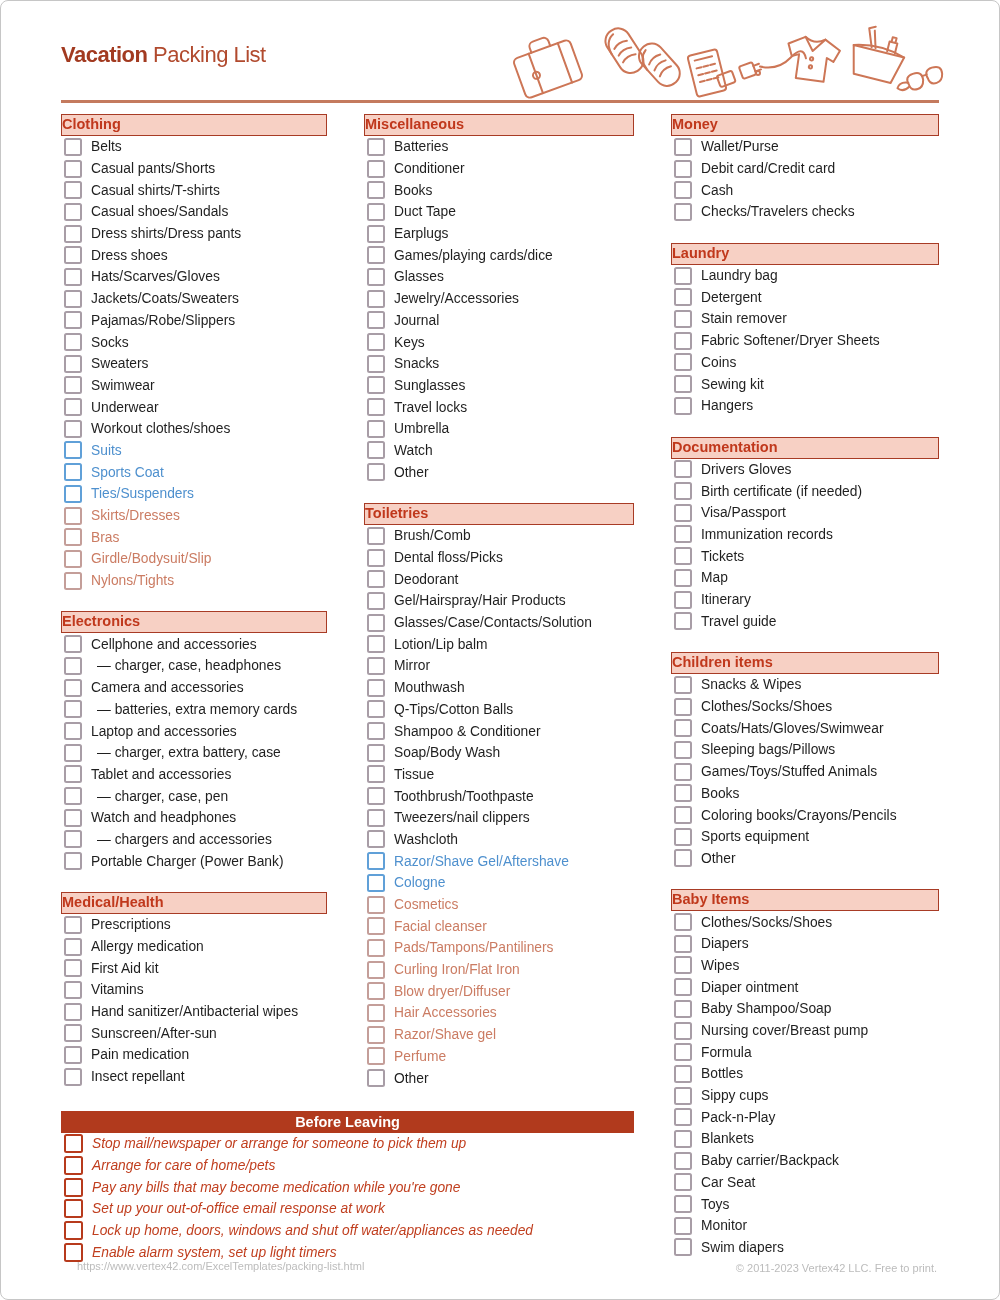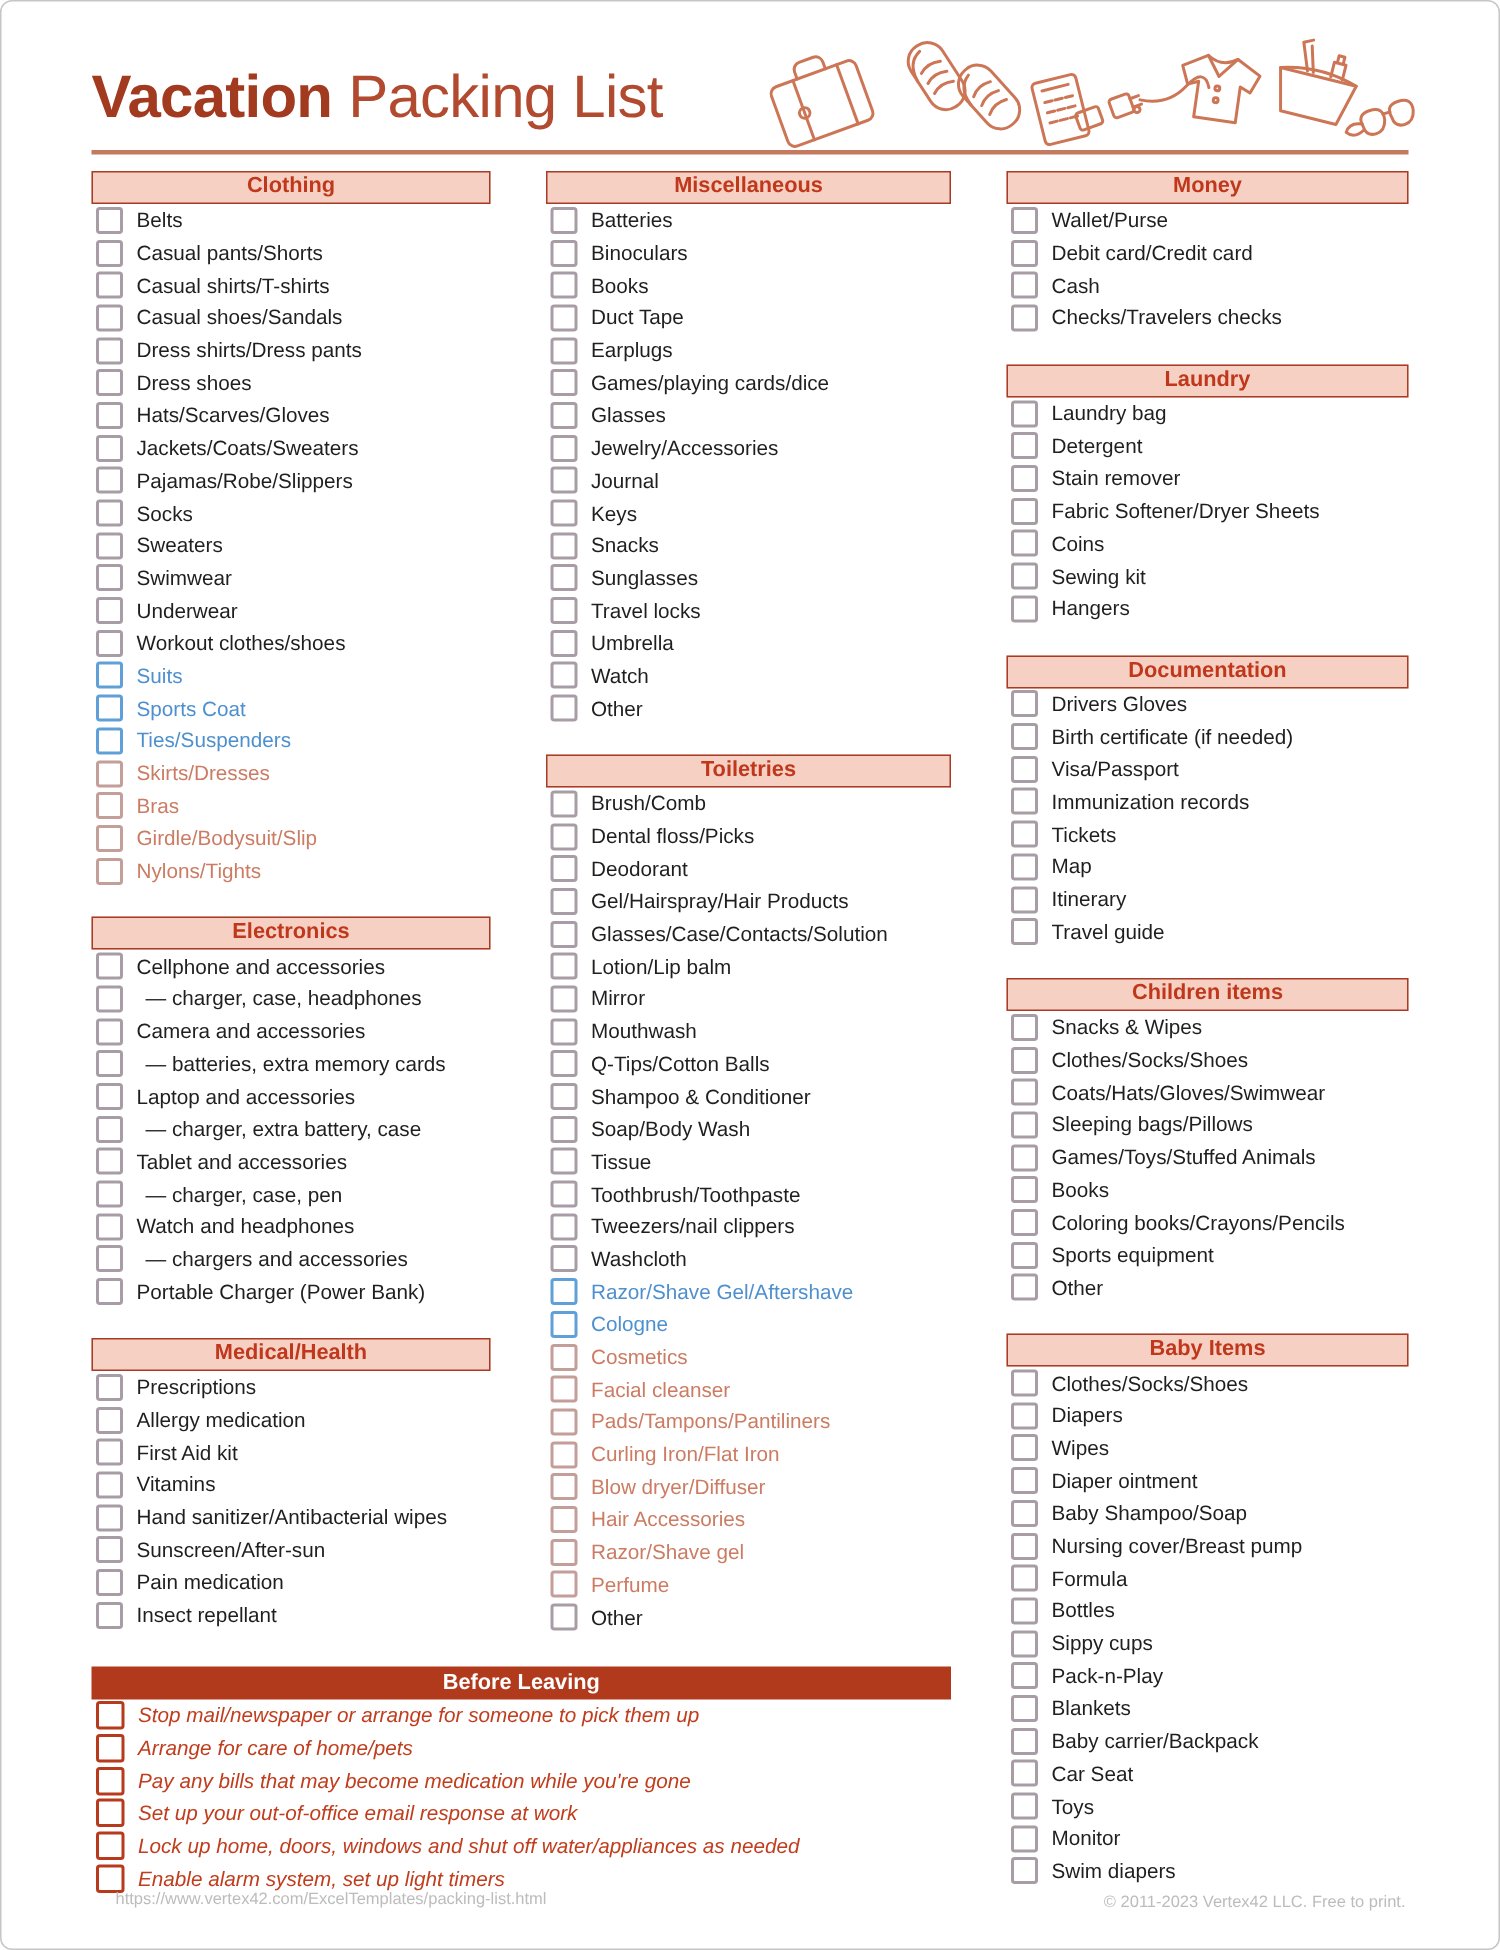--- a/index.html
+++ b/index.html
@@ -3,37 +3,37 @@
 <meta charset="utf-8">
 <style>
   html,body { margin:0; padding:0; background:#ffffff; }
   .page {
     position:relative; width:1000px; height:1300px; background:#ffffff;
     font-family:"Liberation Sans", sans-serif;
     border:1px solid #c6c6c6; border-radius:8px; box-sizing:border-box;
     overflow:hidden;
   }
   
-  .title { position:absolute; left:60px; top:42px; font-size:40px; line-height:1.1; letter-spacing:-0.5px; white-space:nowrap; }
+  .title { position:absolute; left:60px; top:42px; font-size:22px; line-height:1.1; letter-spacing:-0.5px; white-space:nowrap; }
   .title .t-bold { font-weight:bold; color:var(--title-bold); }
   .title .t-reg  { font-weight:normal; color:var(--title-regular); }
   .illus { position:absolute; right:52px; top:20px; }
   .rule { position:absolute; left:60px; right:60px; top:99px; height:3px; background:var(--rule); }
   
   .col { position:absolute; top:113px; }
   .col-0 { left:60px;  width:266px; }
   .col-1 { left:363px; width:270px; }
   .col-2 { left:670px; width:268px; }
   .section { margin-bottom:20px; }
   .section-header {
     box-sizing:border-box; height:22px; line-height:19px;
     background:var(--section-header-bg);
     border:1.5px solid var(--section-header-border);
     color:var(--section-header-text);
-    font-weight:bold; font-size:14.5px; text-align:center;
+    font-weight:bold; font-size:14.5px; 
   }
   .row { height:21.7px; display:flex; align-items:center; }
   .checkbox {
     flex:none; width:14px; height:14px; margin:0 9px 0 3px;
     border:2px solid var(--checkbox-default); border-radius:2.5px; background:#fff;
   }
   .cb-blue   { border-color:var(--checkbox-blue); }
   .cb-salmon { border-color:var(--checkbox-salmon); }
   .cb-red    { border-color:var(--checkbox-red); }
   .label { font-size:13.8px; color:var(--item-default); white-space:nowrap; }
@@ -292,21 +292,21 @@
     </div>
   <div class="col col-1">
       <div class="section">
         <div class="section-header">Miscellaneous</div>
         <div class="row">
           <span class="checkbox cb-default"></span>
           <span class="label label-default">Batteries</span>
         </div>
         <div class="row">
           <span class="checkbox cb-default"></span>
-          <span class="label label-default">Binoculars</span>
+          <span class="label label-default">Conditioner</span>
         </div>
         <div class="row">
           <span class="checkbox cb-default"></span>
           <span class="label label-default">Books</span>
         </div>
         <div class="row">
           <span class="checkbox cb-default"></span>
           <span class="label label-default">Duct Tape</span>
         </div>
         <div class="row">

